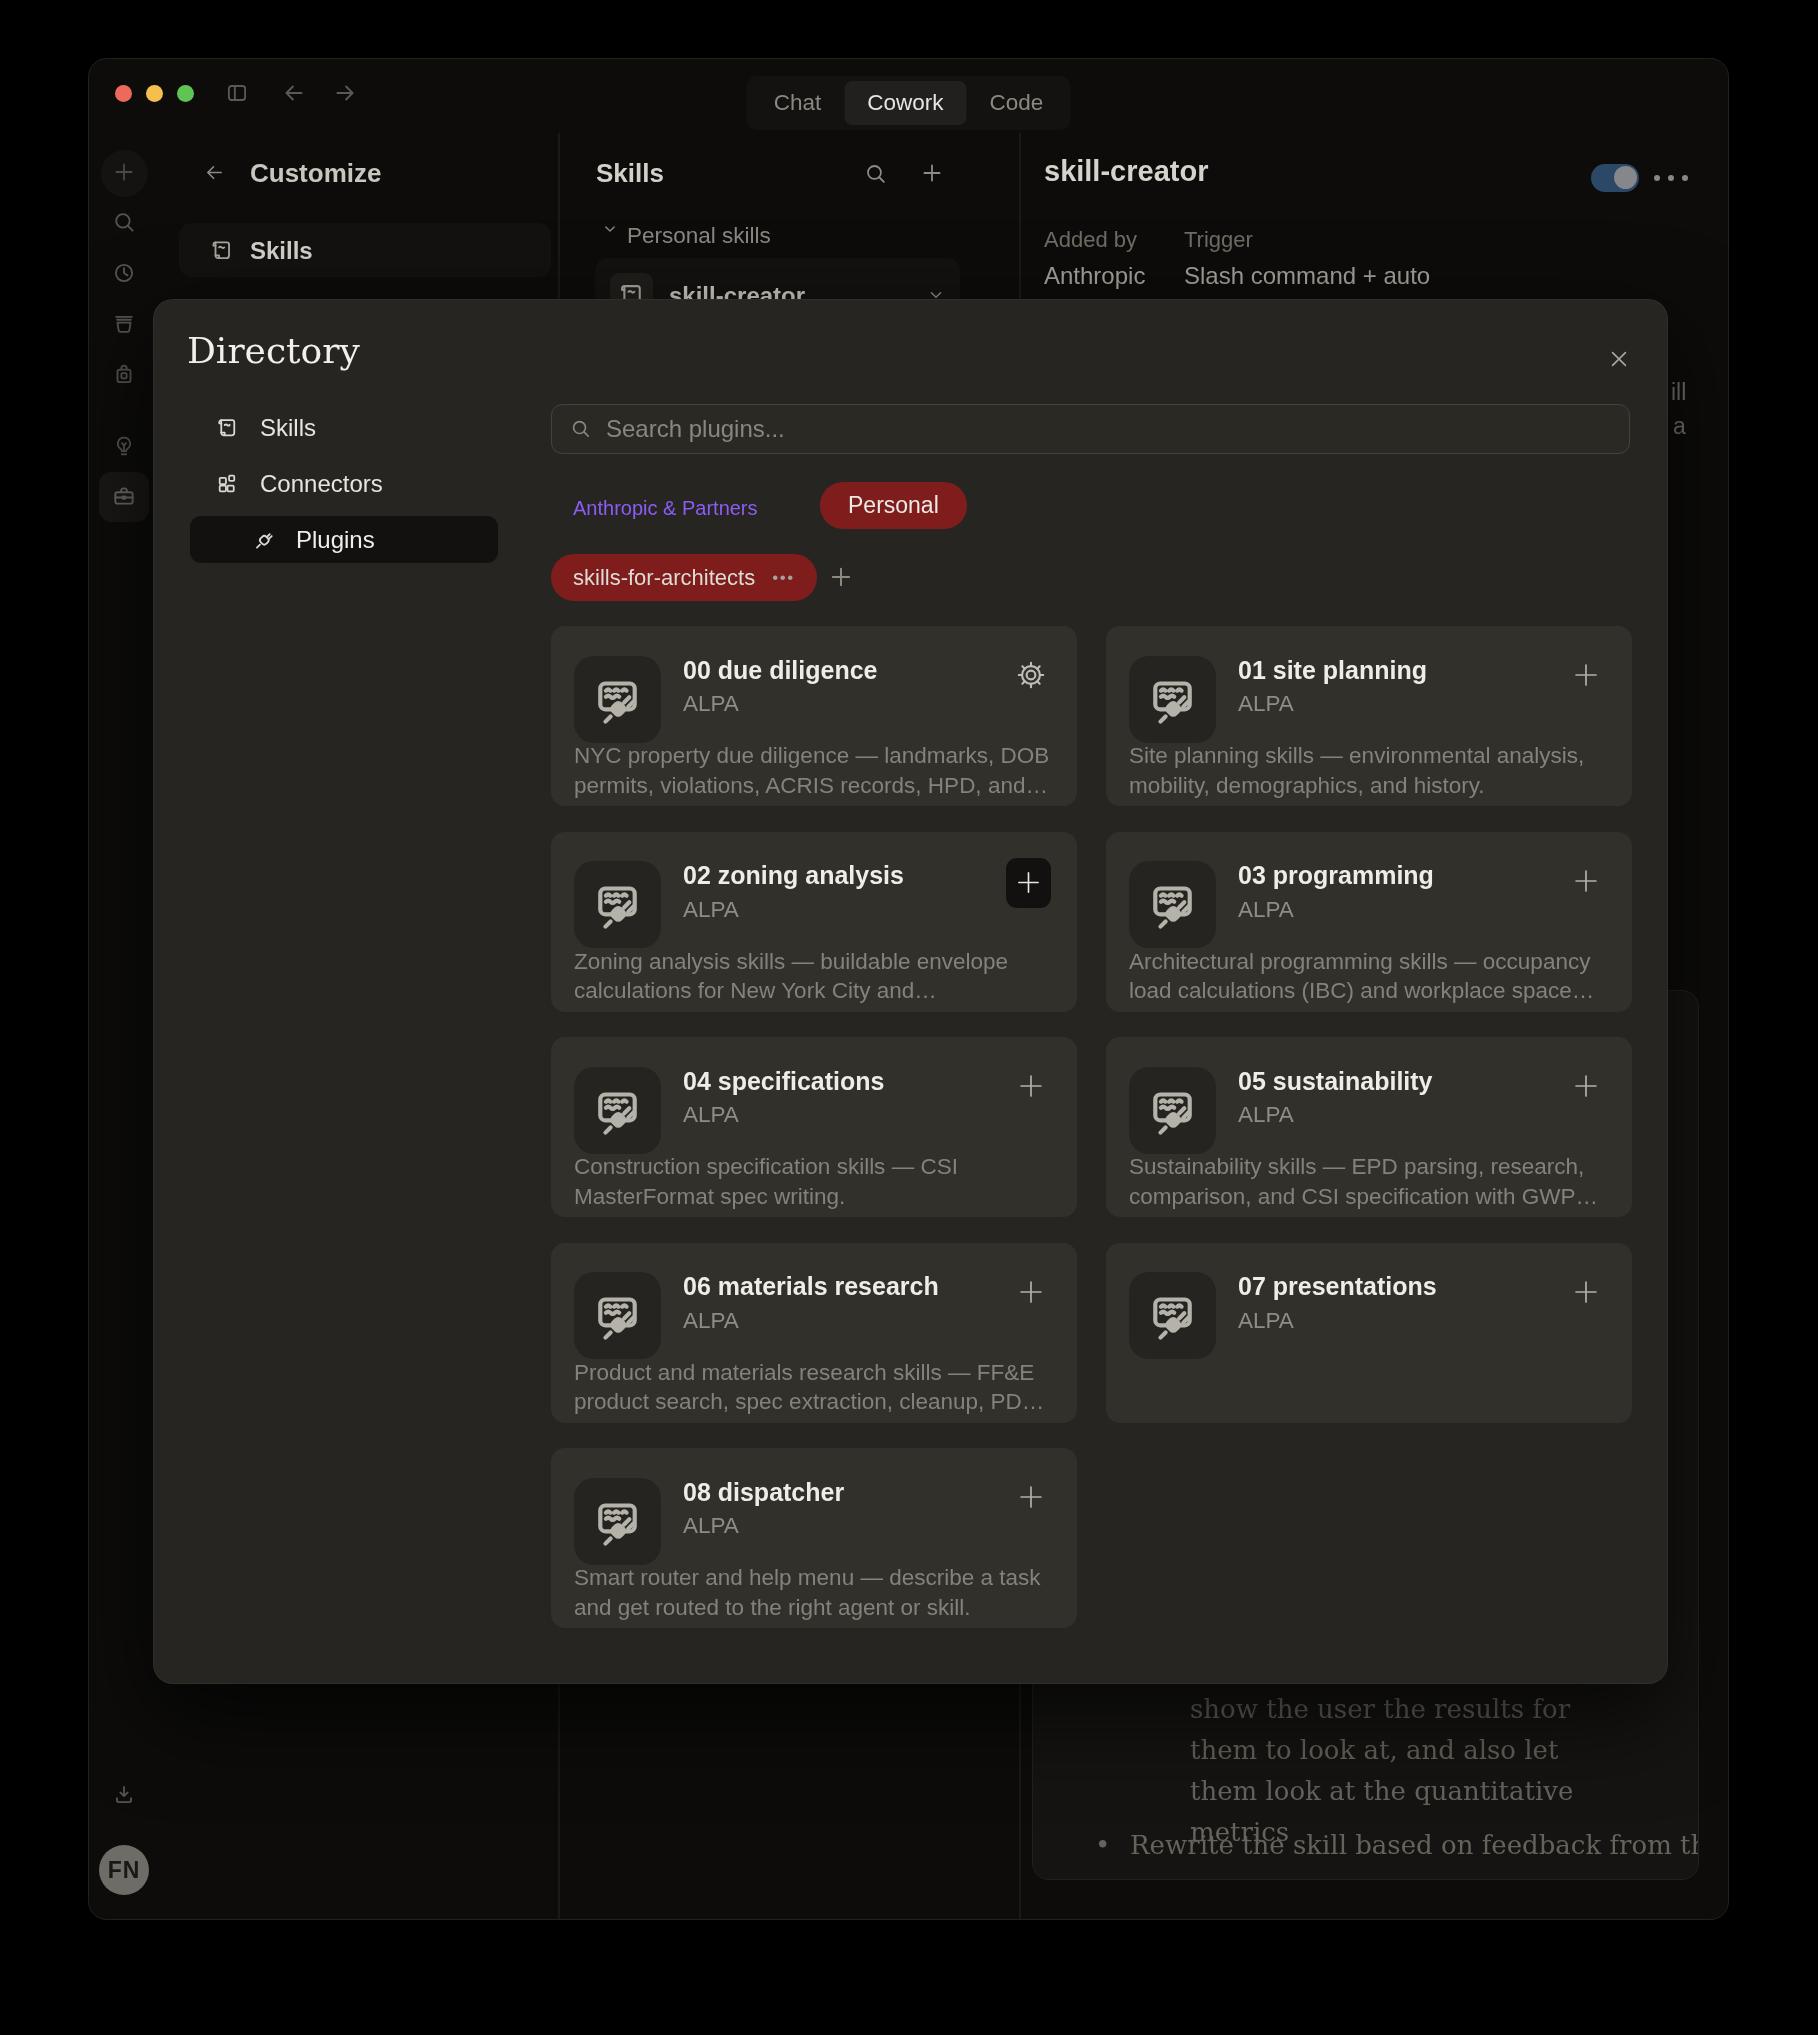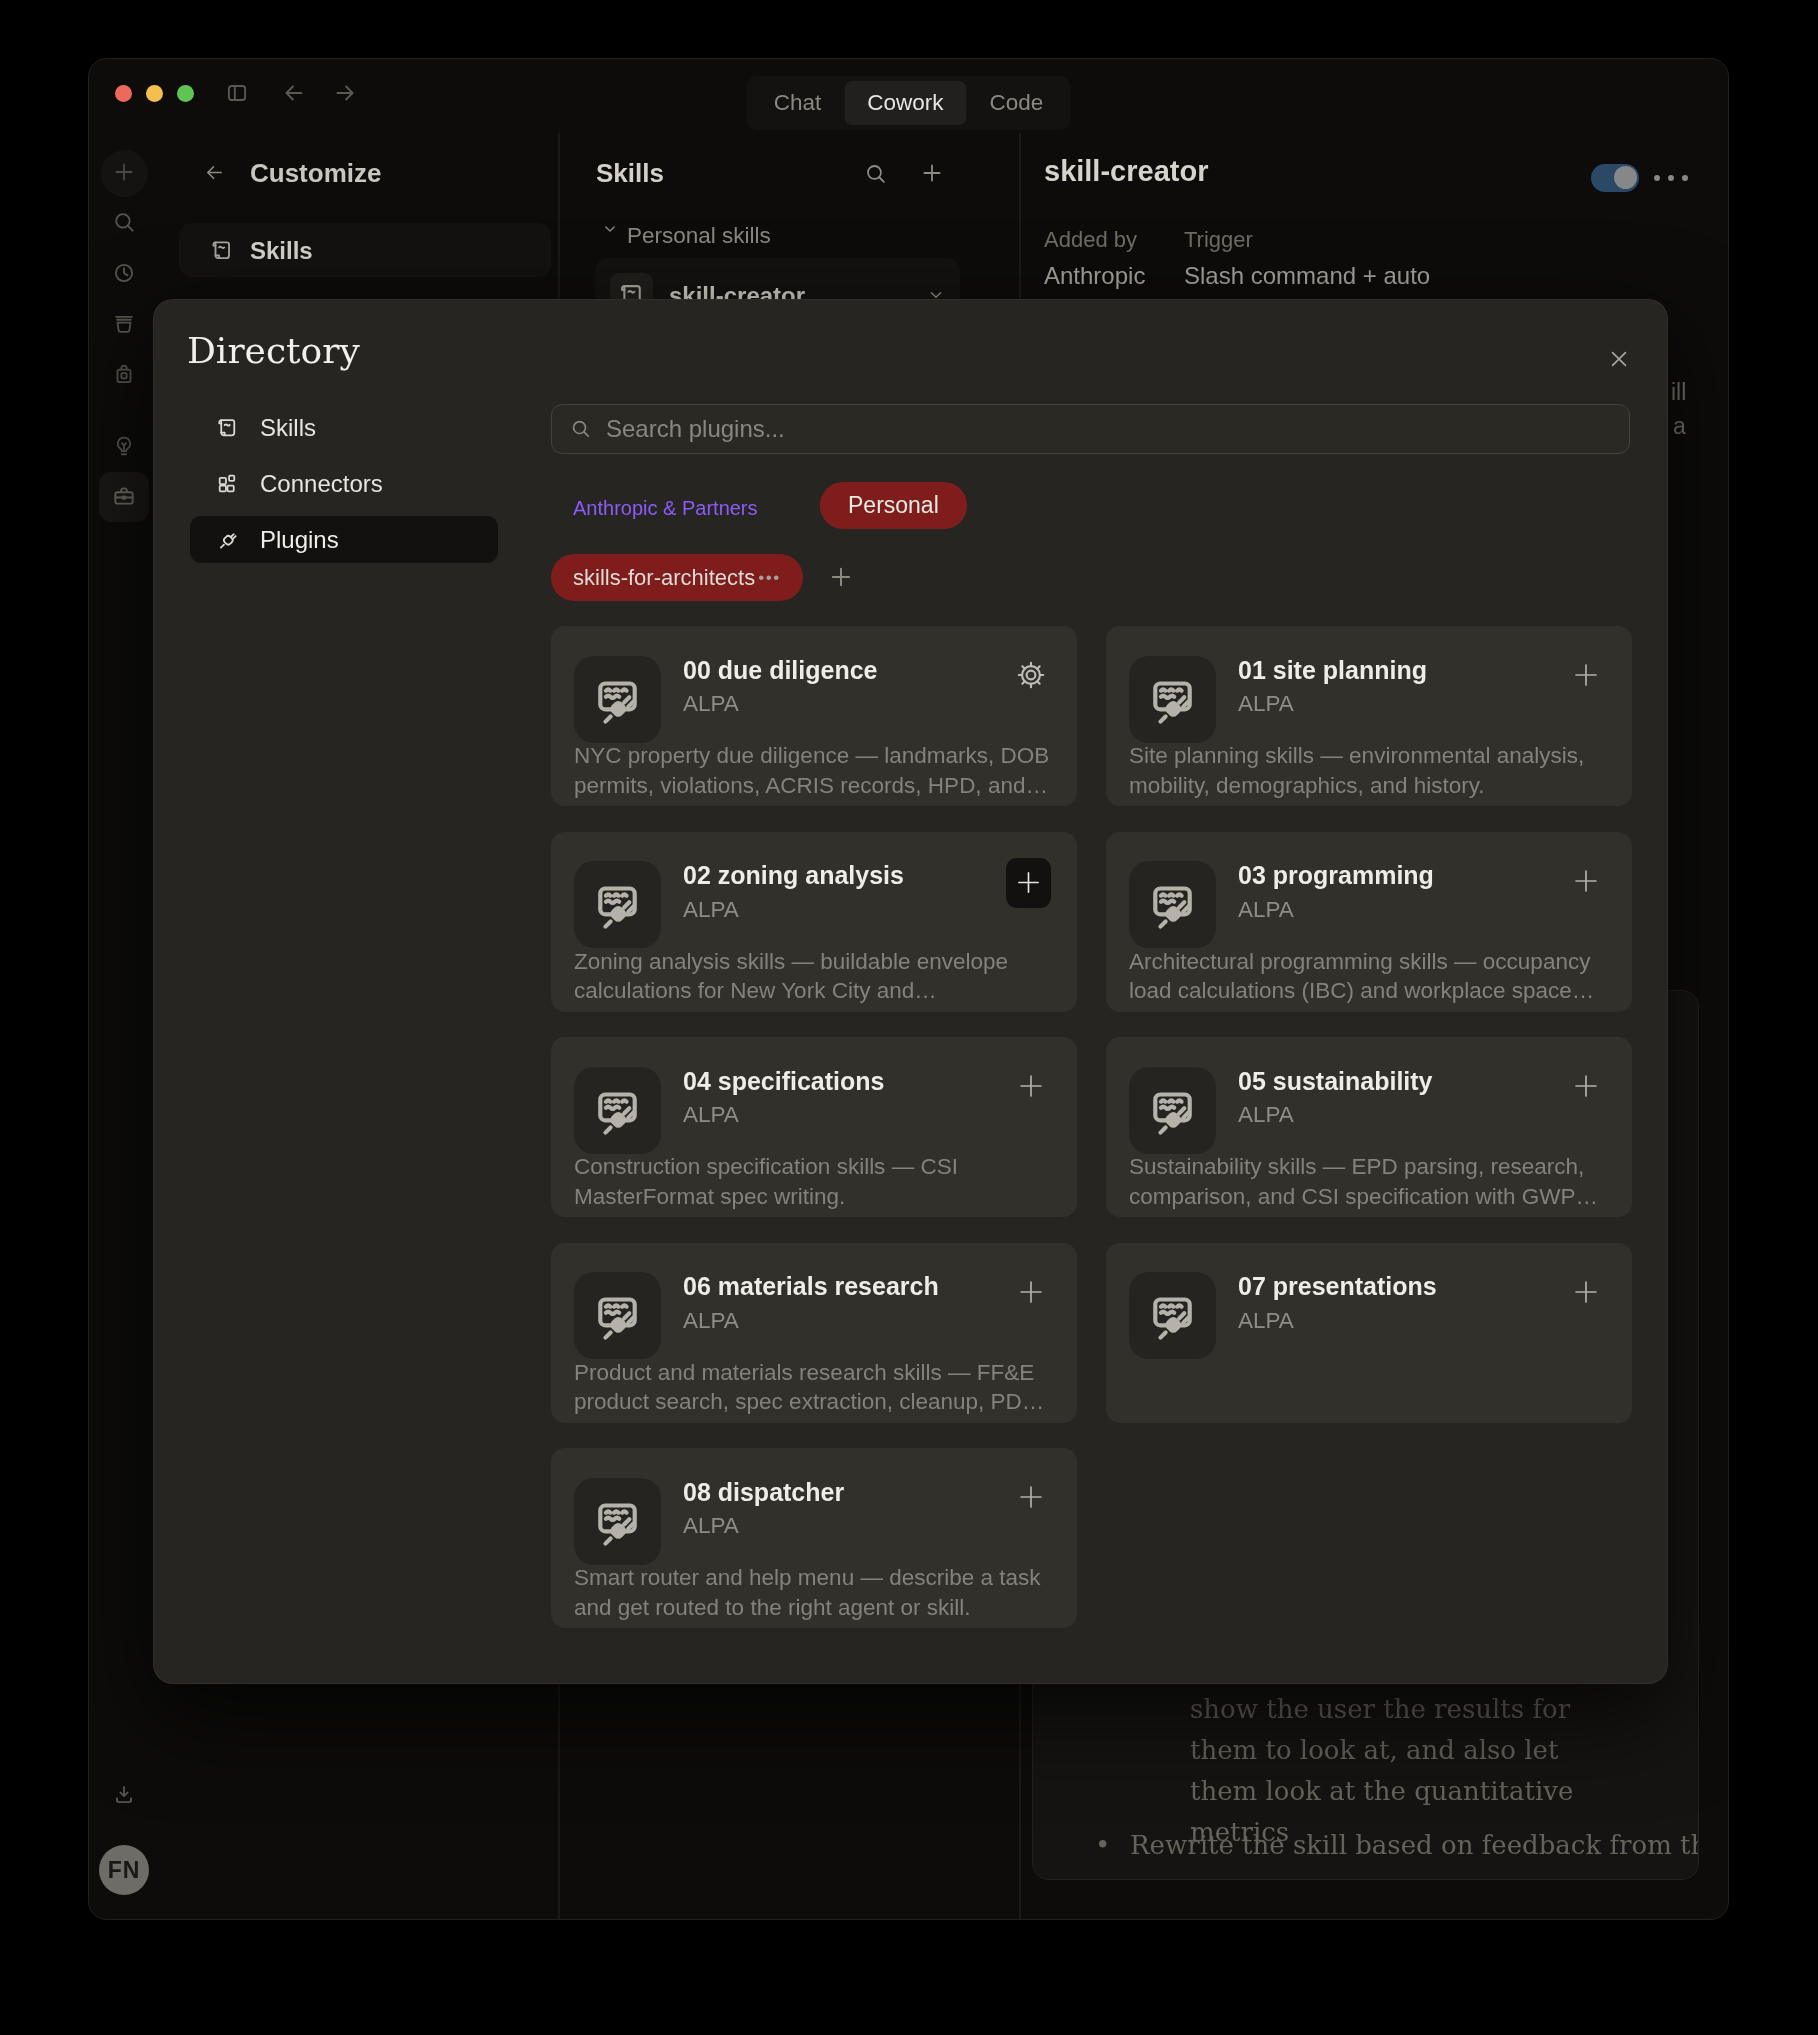--- a/index.html
+++ b/index.html
@@ -285,38 +285,38 @@
         <use href="#sym-scroll"></use>
       </svg>
     <span>Skills</span>
   </div>
   <div class="nav-item" style="top:160px;">
     <svg class="ic" viewBox="0 0 32 32" width="25" height="25">
         <use href="#sym-connectors"></use>
       </svg>
     <span>Connectors</span>
   </div>
-  <div class="nav-item sel" style="top:216px;">
+  <div class="nav-item sel" style="top:216px;padding-left:36px;">
     <svg class="ic" viewBox="0 0 32 32" width="25" height="25">
         <use href="#sym-plug"></use>
       </svg>
     <span>Plugins</span>
   </div>
 
   <div class="search">
     <svg class="ic abs" style="left:17px; top:11.6px; width:23px; height:23px; color:#8a8780;" viewBox="0 0 30 30" width="23" height="23">
         <use href="#sym-search"></use>
       </svg>
     <input type="text" placeholder="Search plugins..." style="">
   </div>
 
   <div class="abs" style="left:419px; top:197px; font-size:20px; color:#8b5cf6;">Anthropic &amp; Partners</div>
   <div class="abs chip-dark" style="left:666px; top:182px; height:47px; padding:0 28px; border-radius:23px;">Personal</div>
 
-  <div class="abs chip-dark" style="left:397px; top:254px; height:47px; padding:0 22px; border-radius:23px; gap:3px;">
+  <div class="abs chip-dark" style="left:397px; top:254px; height:47px; padding:0 22px; border-radius:23px; gap:17px;">
     <span style="font-size:22px; color:#dedcd5;">skills-for-architects</span>
     <span style="font-size:17px; color:#a5a29b; letter-spacing:1.6px;">•••</span>
   </div>
   <svg class="ic abs" style="left:673px; top:263px; width:28px; height:28px; color:#8d8a82;" viewBox="0 0 36 36" width="28" height="28">
       <use href="#sym-plus"></use>
     </svg>
 
   <div class="cards">
 
     <div class="card">

